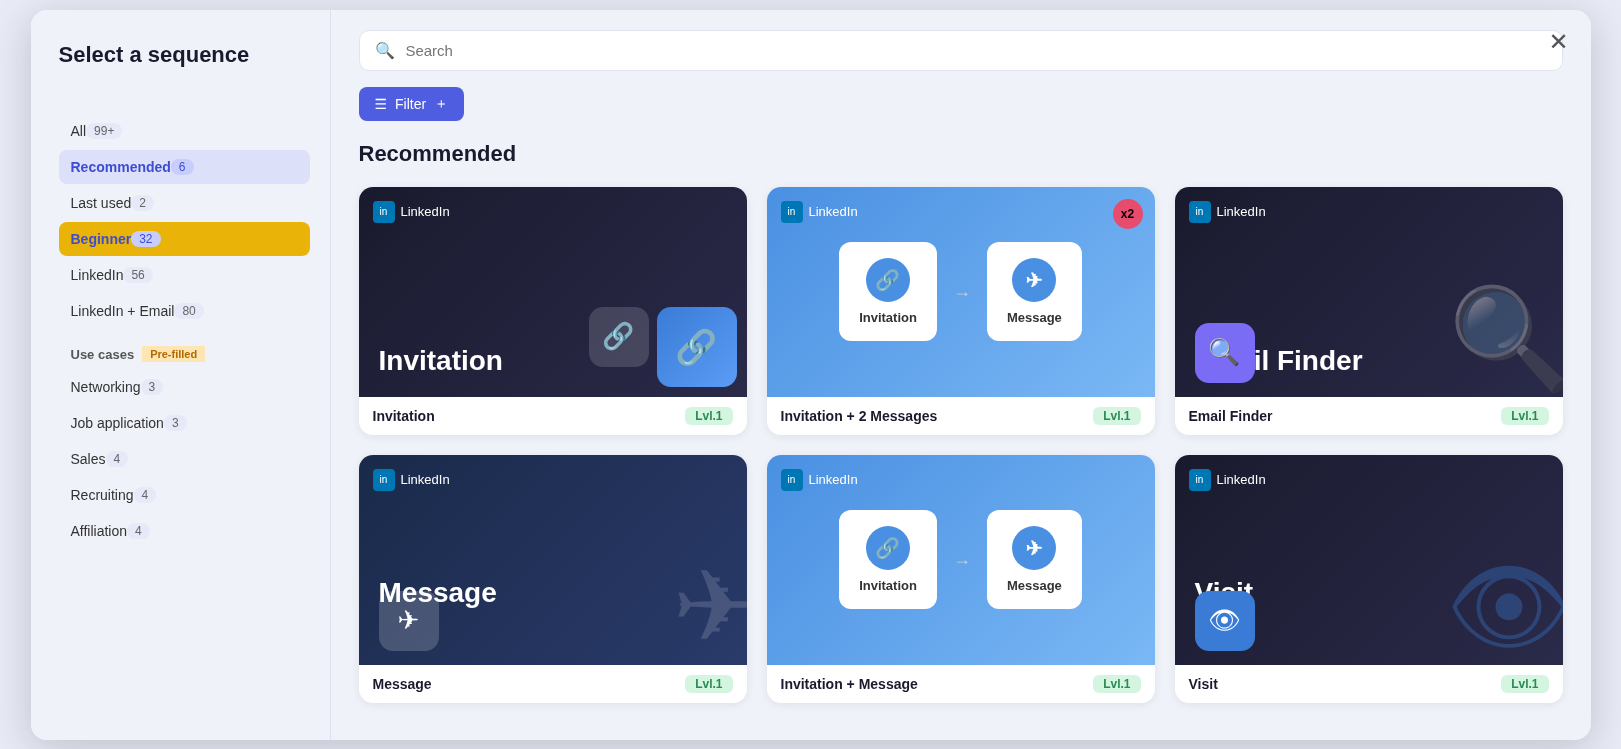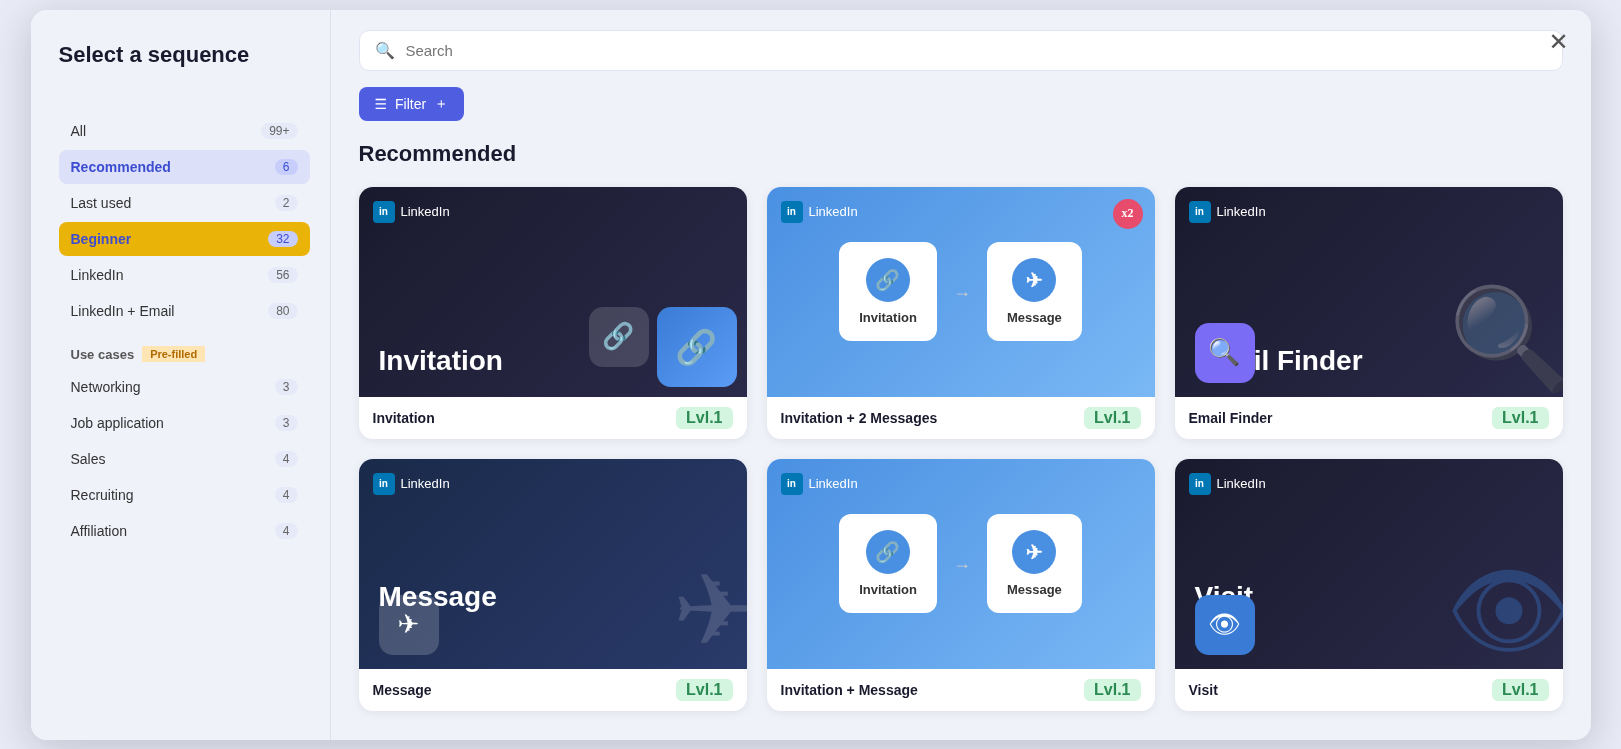--- a/index.html
+++ b/index.html
@@ -43,21 +43,20 @@
     }
     .sidebar-title {
       font-size: 22px;
       font-weight: 700;
       color: #1a1a2e;
       margin-bottom: 46px;
     }
     .sidebar-item {
       display: flex;
       align-items: center;
-      justify-content: space-between;
       padding: 9px 12px;
       border-radius: 8px;
       cursor: pointer;
       margin-bottom: 2px;
       font-size: 14px;
       color: #333;
       transition: background 0.15s;
     }
     .sidebar-item.active {
       background: #dce0f8;
@@ -177,21 +176,21 @@
     .li-icon {
       width: 22px;
       height: 22px;
       background: #0077b5;
       border-radius: 4px;
       display: flex;
       align-items: center;
       justify-content: center;
       color: white;
       font-size: 10px;
-      font-weight: 700;
+      font-weight: 400;
     }
     .card-main-title {
       position: absolute;
       bottom: 20px;
       left: 20px;
       color: white;
       font-size: 28px;
       font-weight: 800;
     }
     
@@ -225,49 +224,48 @@
       justify-content: center;
       font-size: 20px;
     }
     .flow-icon-blue { background: #4a90e2; color: white; }
     .flow-arrow { color: #ccc; font-size: 18px; }
     .x2-badge {
       position: absolute;
       top: 12px;
       right: 12px;
       background: #e74c6c;
-      color: #ffffff;
+      color: #000000;
       border-radius: 50%;
       width: 30px;
       height: 30px;
       display: flex;
       align-items: center;
       justify-content: center;
       font-size: 12px;
       font-weight: 700;
-      font-family: Liberation Serif, serif;
     }
     
     .card-footer {
       padding: 10px 14px;
       display: flex;
       justify-content: space-between;
       align-items: center;
     }
     .card-name {
       font-size: 14px;
       font-weight: 600;
       color: #1a1a2e;
     }
     .level-badge {
       background: #d4f5e0;
       color: #2a8a52;
       border-radius: 6px;
       padding: 2px 10px;
-      font-size: 16px;
+      font-size: 12px;
       font-weight: 600;
     }
     
     .main::-webkit-scrollbar { width: 6px; }
     .main::-webkit-scrollbar-thumb { background: #ccc; border-radius: 3px; }
     
     .email-finder-icon {
       position: absolute;
       bottom: 14px;
       left: 20px;

